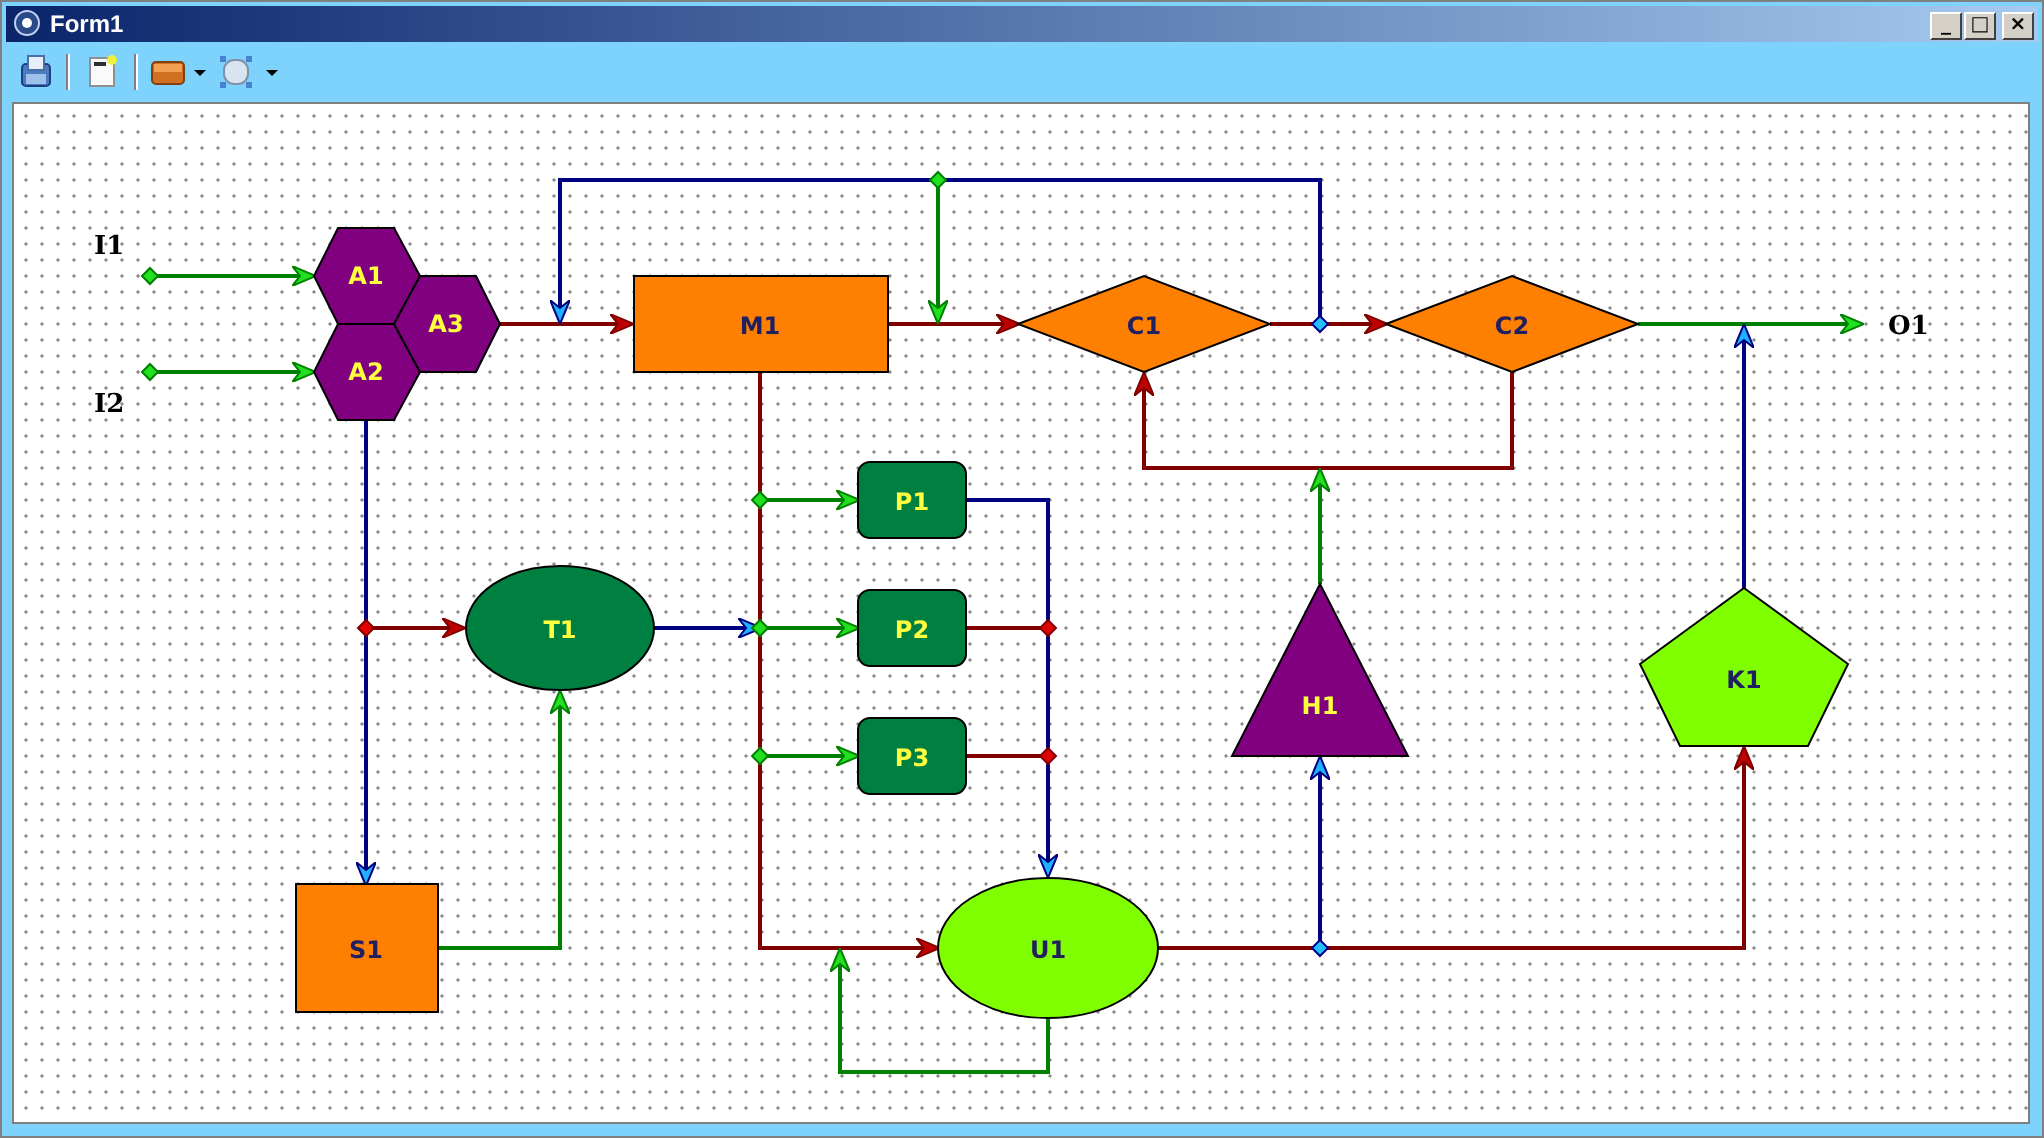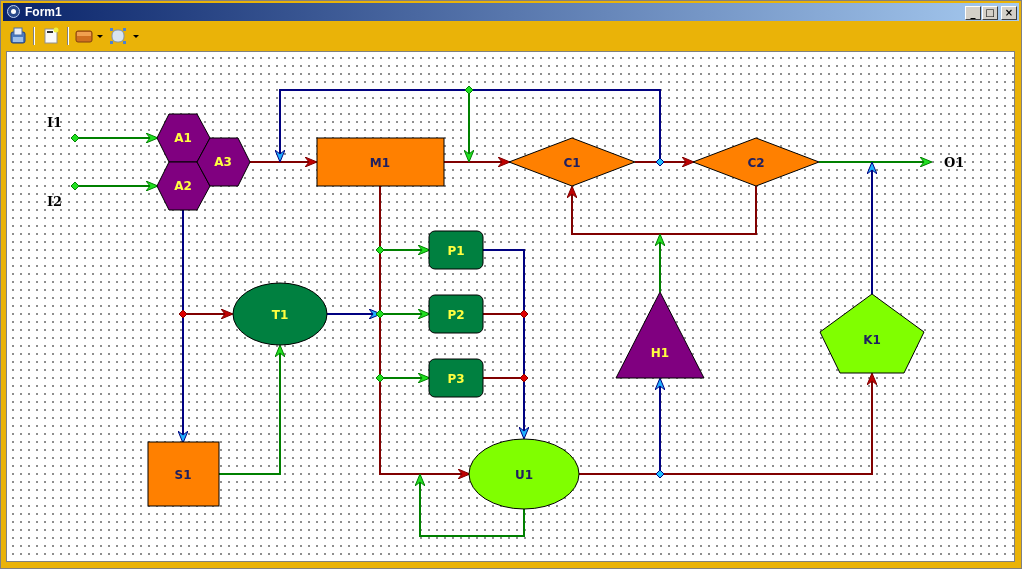--- a/index.html
+++ b/index.html
@@ -1,17 +1,17 @@
 <!DOCTYPE html>
 <html><head>
 <meta charset="utf-8">
 <style>
   html,body{margin:0;padding:0;}
   body{width:1022px;height:569px;overflow:hidden;background:#d4d0c8;font-family:"DejaVu Sans",sans-serif;position:relative;}
-  .window{position:absolute;left:0;top:0;width:1020px;height:567px;border:1px solid #808080;background:#eab308;}
+  .window{position:absolute;left:0;top:0;width:1020px;height:567px;border:1px solid #808080;background:#7dd3fc;}
   .titlebar{position:absolute;left:2px;top:2px;width:1016px;height:18px;background:linear-gradient(to right,#0a246a,#a6caf0);}
   .title-icon{position:absolute;left:4px;top:2px;width:13px;height:13px;border-radius:50%;background:#2a4a8a;border:1px solid #c0d0f0;box-sizing:border-box;}
   .title-icon:after{content:"";position:absolute;left:3px;top:3px;width:5px;height:5px;border-radius:50%;background:#fff;}
   .title-text{position:absolute;left:22px;top:2px;color:#fff;font-weight:bold;font-size:12px;font-family:"Liberation Sans",sans-serif;}
   .winbtn{position:absolute;top:3px;width:16px;height:14px;background:#d4d0c8;border:1px solid;border-color:#fff #404040 #404040 #fff;box-sizing:border-box;font-size:10px;line-height:12px;text-align:center;color:#000;font-weight:bold;font-family:"DejaVu Sans",sans-serif;}
   .toolbar{position:absolute;left:2px;top:22px;width:1016px;height:26px;}
   .tb{position:absolute;top:3px;height:20px;}
   .sep{position:absolute;top:4px;width:2px;height:18px;border-left:1px solid #808080;border-right:1px solid #fff;box-sizing:border-box;}
   .canvas{position:absolute;left:5px;top:50px;width:1009px;height:511px;background-color:#fff;
     background-image:radial-gradient(circle,#8a8a8a 0.7px,transparent 0.9px);background-size:8px 8px;background-position:2px 2px;

